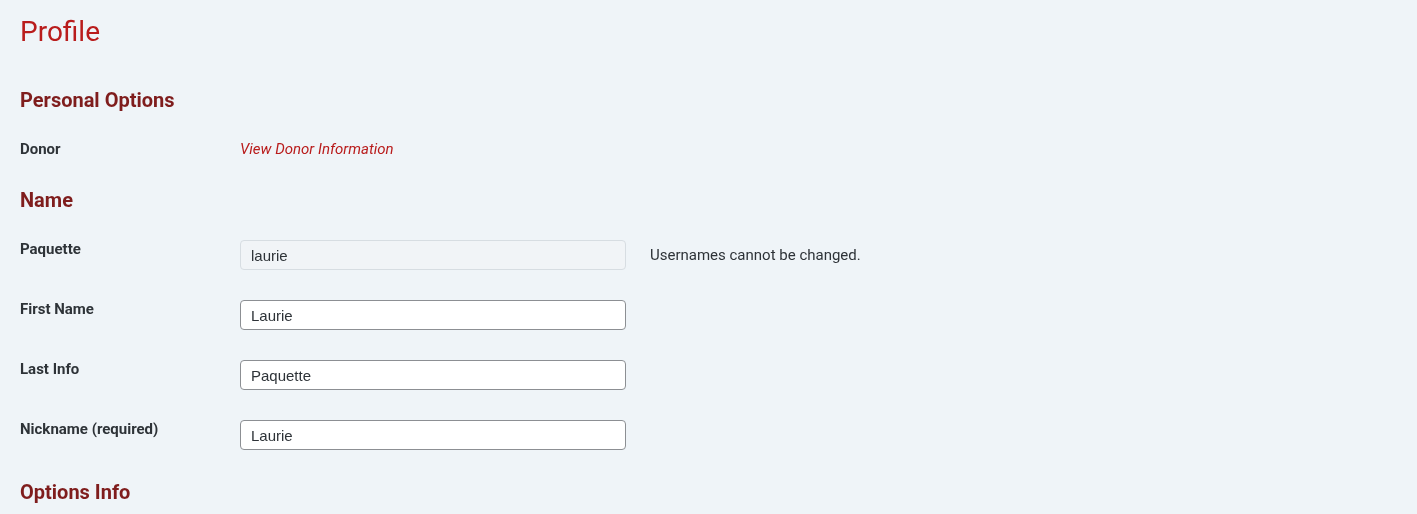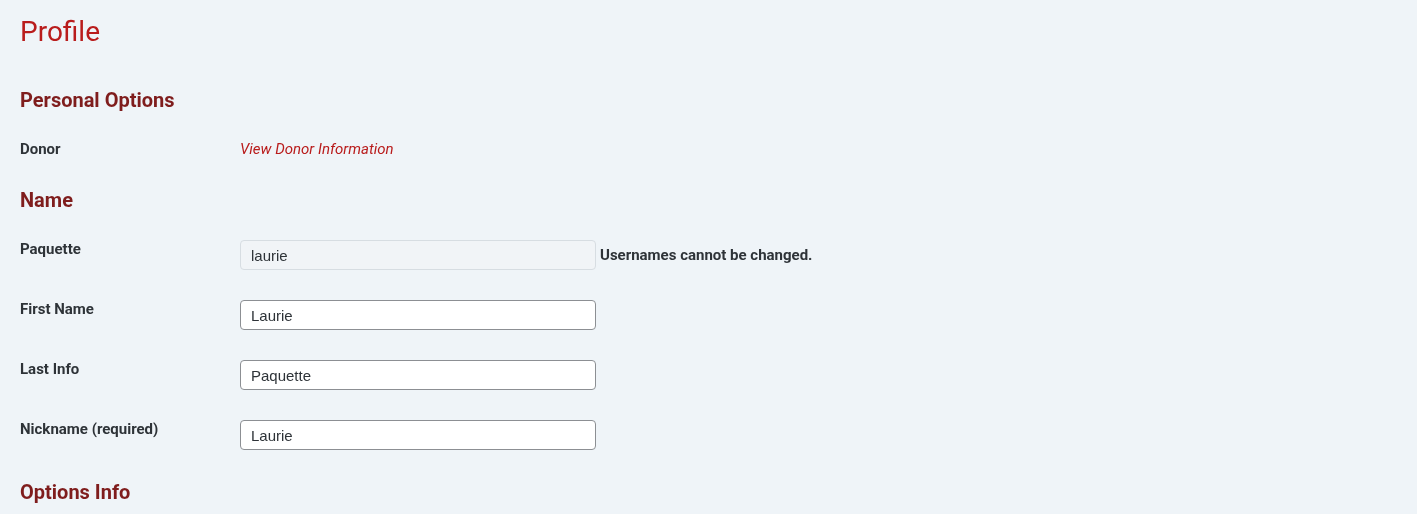--- a/index.html
+++ b/index.html
@@ -44,39 +44,38 @@
       align-items: center;
     }
     .link {
       color: #b91c1c;
       font-size: 15px;
       text-decoration: none;
       cursor: pointer;
       font-style: italic;
     }
     input[type="text"] {
-      width: 356px;
+      width: 386px;
       height: 30px;
       padding: 4px 10px;
       font-size: 15px;
       border: 1px solid #8c8f93;
       border-radius: 4px;
       background-color: #ffffff;
       color: #2e3338;
     }
     input[type="text"][disabled] {
       background-color: #f1f4f7;
       border: 1px solid #d7dde2;
       color: #2e3338;
     }
     .hint {
-      margin-left: 4px;
+      margin-left: 24px;
       font-size: 15px;
       color: #2e3338;
-      font-weight: bold;
     }
   </style>
 </head>
 <body>
 
 <h1>Profile</h1>
 
 <h2>Personal Options</h2>
 
 <div class="form-row">

